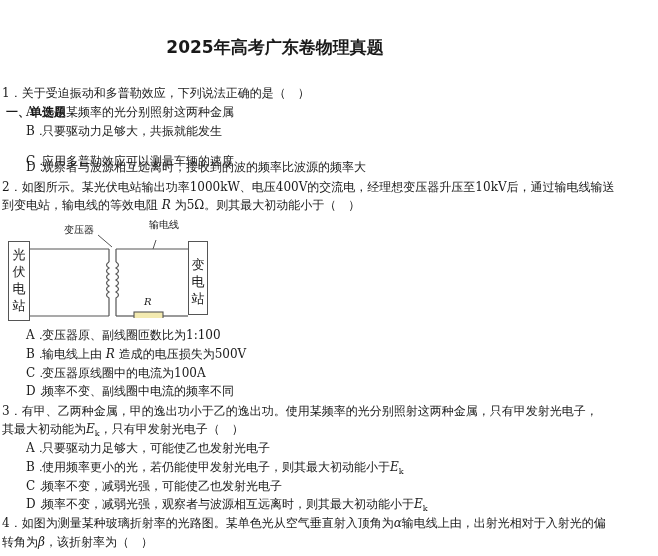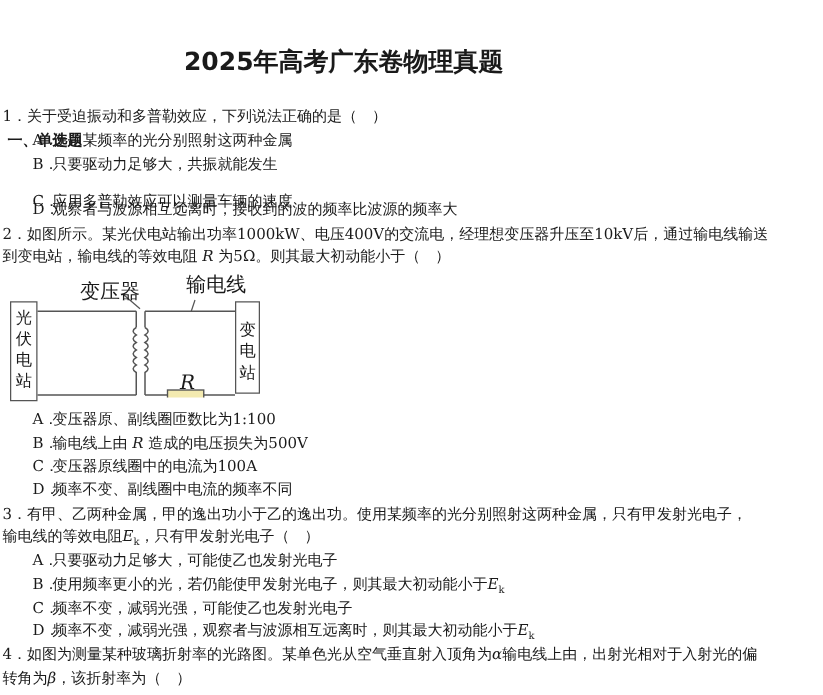--- a/index.html
+++ b/index.html
@@ -1,29 +1,29 @@
 <!DOCTYPE html>
 <html><head>
 <meta charset="utf-8">
 <style>
   html, body { margin:0; padding:0; background:#ffffff; }
   body { width:658px; height:556px; overflow:hidden; position:relative;
          font-family: "DejaVu Serif", "Liberation Serif", serif; color:#1a1a1a; }
   .title { position:absolute; left:0; width:550px; top:36px; text-align:center;
-           font-family:"DejaVu Sans", "Liberation Sans", sans-serif; font-weight:bold; font-size:20px; letter-spacing:0px; }
+           font-family:"DejaVu Sans", "Liberation Sans", sans-serif; font-weight:bold; font-size:17px; letter-spacing:0px; }
   .section { position:absolute; left:6px; top:66px; font-family:"DejaVu Sans","Liberation Sans",sans-serif;
              font-weight:bold; font-size:12px;margin-top:38px; }
   .line { position:absolute; font-size:12px; line-height:14px; white-space:nowrap; }
   .q { left:2px; }
   .opt { left:26px; }
   .lbl { display:inline-block; width:16px; }
   .it { font-style:italic; }
   sub { font-size:8px; vertical-align:-3px; }
   .diagram { position:absolute; left:6px; top:218px; width:210px; height:100px; }
-  .dlabel { position:absolute; font-size:16px; }
+  .dlabel { position:absolute; font-size:10px; }
   .vbox { position:absolute; border:1.3px solid #555; background:#fff; font-size:13px; text-align:center; line-height:17px; }
 </style>
 </head>
 <body>
 
 <div class="title">2025年高考广东卷物理真题</div>
 <div class="section">一、单选题</div>
 
 <div class="line q" style="top:86px">
   <span>1．</span><span>关于受迫振动和多普勒效应，下列说法正确的是（　）</span>
@@ -81,21 +81,21 @@
 
 <div class="line opt" style="top:328px"><span class="lbl">A．</span><span>变压器原、副线圈匝数比为1:100</span></div>
 <div class="line opt" style="top:347px"><span class="lbl">B．</span><span>输电线上由 </span><span class="it">R</span><span> 造成的电压损失为500V</span></div>
 <div class="line opt" style="top:366px"><span class="lbl">C．</span><span>变压器原线圈中的电流为100A</span></div>
 <div class="line opt" style="top:384px"><span class="lbl">D．</span><span>频率不变、副线圈中电流的频率不同</span></div>
 
 <div class="line q" style="top:404px">
   <span>3．</span><span>有甲、乙两种金属，甲的逸出功小于乙的逸出功。使用某频率的光分别照射这两种金属，只有甲发射光电子，</span>
 </div>
 <div class="line q" style="top:422px">
-  <span>输电线的等效电阻</span><span class="it">E</span><sub>k</sub><span>，只有甲发射光电子（　）</span>
+  <span>其最大初动能为</span><span class="it">E</span><sub>k</sub><span>，只有甲发射光电子（　）</span>
 </div>
 <div class="line opt" style="top:441px"><span class="lbl">A．</span><span>只要驱动力足够大，可能使乙也发射光电子</span></div>
 <div class="line opt" style="top:460px"><span class="lbl">B．</span><span>使用频率更小的光，若仍能使甲发射光电子，则其最大初动能小于</span><span class="it">E</span><sub>k</sub></div>
 <div class="line opt" style="top:479px"><span class="lbl">C．</span><span>频率不变，减弱光强，可能使乙也发射光电子</span></div>
 <div class="line opt" style="top:497px"><span class="lbl">D．</span><span>频率不变，减弱光强，观察者与波源相互远离时，则其最大初动能小于</span><span class="it">E</span><sub>k</sub></div>
 
 <div class="line q" style="top:516px">
   <span>4．</span><span>如图为测量某种玻璃折射率的光路图。某单色光从空气垂直射入顶角为</span><span class="it">α</span><span>输电线上由，出射光相对于入射光的偏</span>
 </div>
 <div class="line q" style="top:535px">

